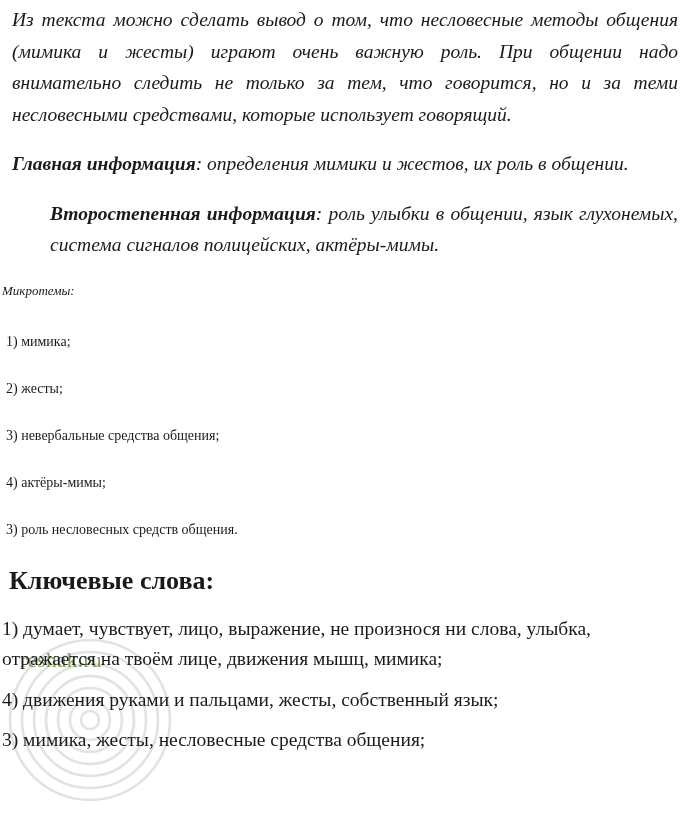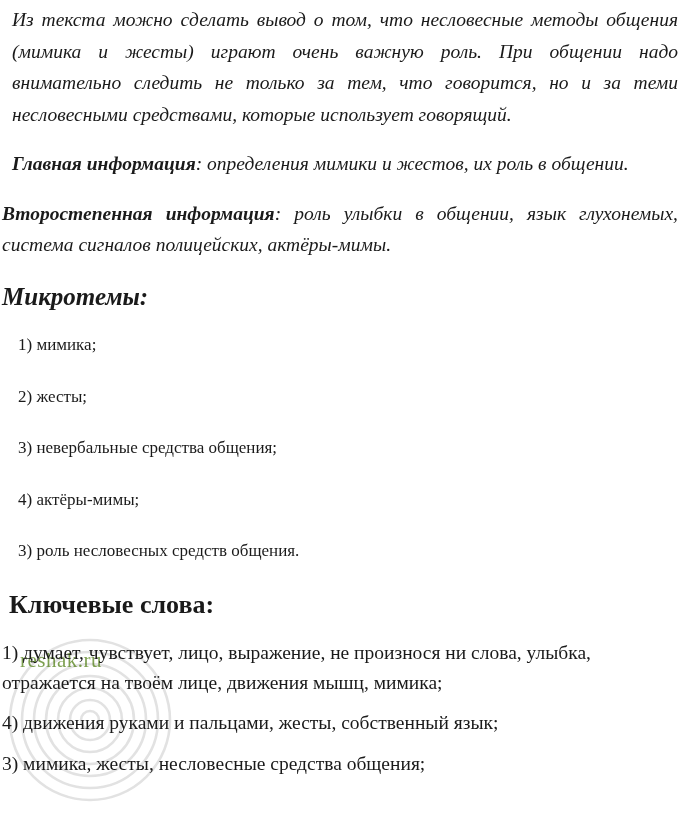--- a/index.html
+++ b/index.html
@@ -43,32 +43,32 @@
     font-style: italic;
     text-align: justify;
   }
 
   .bold-italic {
     font-weight: bold;
     font-style: italic;
   }
 
   .listline {
-    font-size: 17px;
+    font-size: 14px;
     line-height: 1.5;
-    margin: 0 0 26px 16px;
+    margin: 0 0 26px 4px;
     position: relative;
     z-index: 2;
   }
 
   .heading {
-    font-size: 25px;
-    font-weight: bold;
+    font-size: 13px;
+    font-weight: normal;
     font-style: italic;
-    margin: 0 0 21px 0;
+    margin: 0 0 32px 0;
     position: relative;
     z-index: 2;
   }
 
   .keywords-heading {
     font-size: 26px;
     font-weight: bold;
     margin: 0 0 18px 7px;
     position: relative;
     z-index: 2;
@@ -76,21 +76,21 @@
 
   .kw-item {
     font-size: 19.5px;
     line-height: 1.56;
     margin: 0 0 10px 0;
     position: relative;
     z-index: 2;
   }
 
   .block-gap-1 { margin-bottom: 18px; margin-left: 10px; }
-  .block-gap-2 { margin-bottom: 22px; }
+  .block-gap-2 { margin-bottom: 22px; margin-left: 48px; }
 
   
   #watermark {
     position: absolute;
     left: 6px;
     top: 636px;
     width: 168px;
     height: 168px;
     z-index: 1;
     pointer-events: none;

